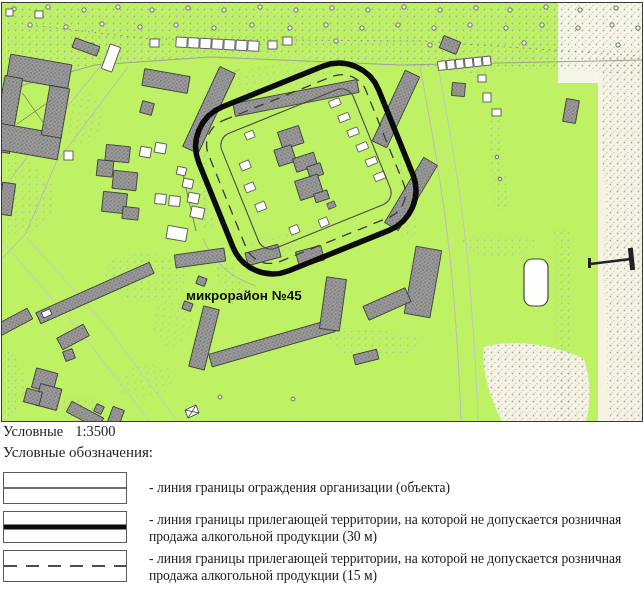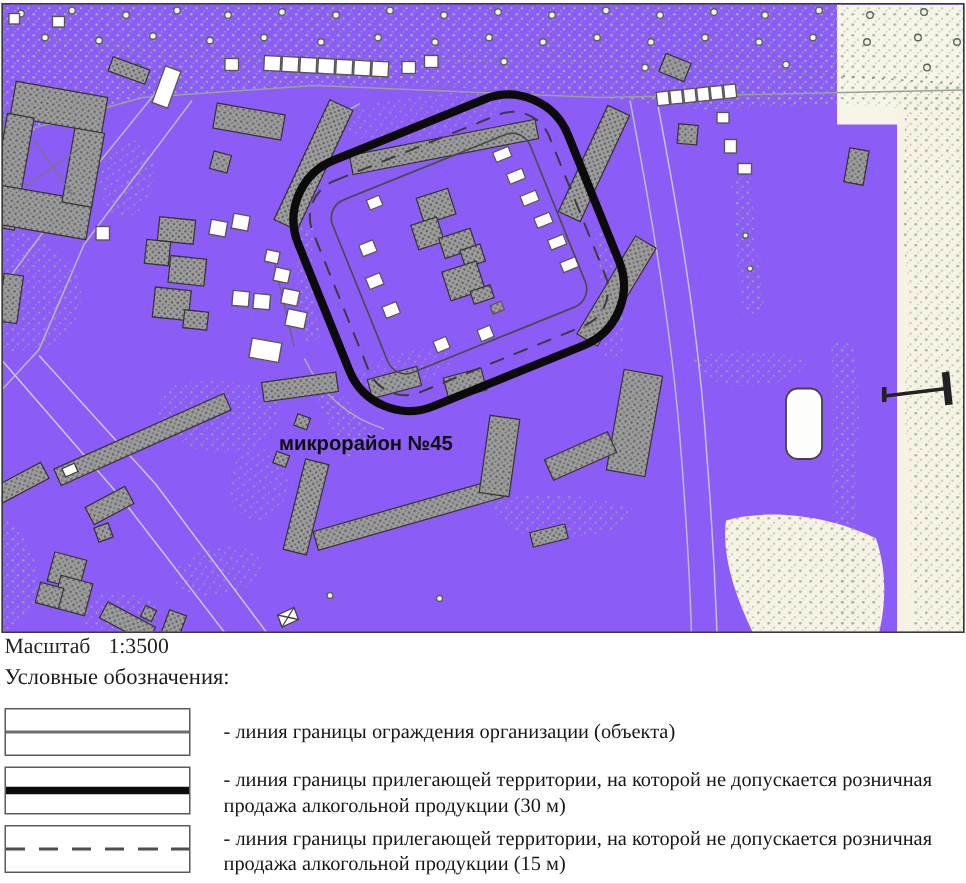--- a/index.html
+++ b/index.html
@@ -1,19 +1,19 @@
 <!DOCTYPE html>
 <html><head>
 <meta charset="utf-8">
 <style>
   html,body{margin:0;padding:0;background:#ffffff;}
   body{width:644px;height:589px;position:relative;overflow:hidden;
        font-family:"Liberation Serif", serif;color:#1a1a1a;}
   .map-frame{position:absolute;left:1px;top:2px;width:640px;height:418px;
-             border:1.5px solid #3a3a3a;background:#8b5cf6;overflow:hidden;}
+             border:1.5px solid #3a3a3a;background:#bef264;overflow:hidden;}
   .map-frame svg{display:block;}
   .map-label{font:bold 13.5px "Liberation Sans", sans-serif;fill:#0e0e0e;}
   .scale-row{position:absolute;left:3px;top:423px;font-size:14.5px;color:#222;}
   .scale-row .scale-value{margin-left:12px;}
   .legend-title{position:absolute;left:3px;top:444px;font-size:15px;color:#1c1c1c;}
   .legend-row{position:absolute;left:3px;display:flex;align-items:flex-start;}
   .legend-row.r1{top:472px;}
   .legend-row.r2{top:511px;}
   .legend-row.r3{top:550px;}
   .swatch{width:122px;height:30px;border:1px solid #5a5a5a;background:#ffffff;
@@ -268,21 +268,21 @@
       <line x1="185" y1="409" x2="199" y2="412"></line>
       <line x1="196" y1="404" x2="188" y2="417"></line>
     </g>
   </g>
 
   <text class="map-label" x="186" y="299">микрорайон №45</text>
 </svg>
 </div>
 
 <div class="scale-row">
-  <span>Масштаб</span><span class="scale-value">1:3500</span>
+  <span>Условные</span><span class="scale-value">1:3500</span>
 </div>
 
 <div class="legend-title">Условные обозначения:</div>
 
 <div class="legend-row r1">
   <div class="swatch">
       <div class="line thin"></div>
     </div>
   <div class="legend-text">- линия границы ограждения организации (объекта)</div>
 </div>

